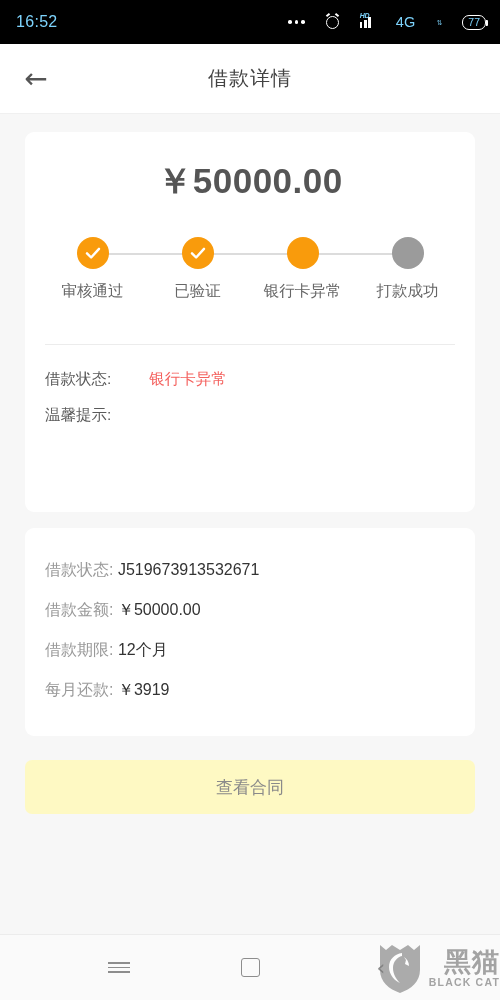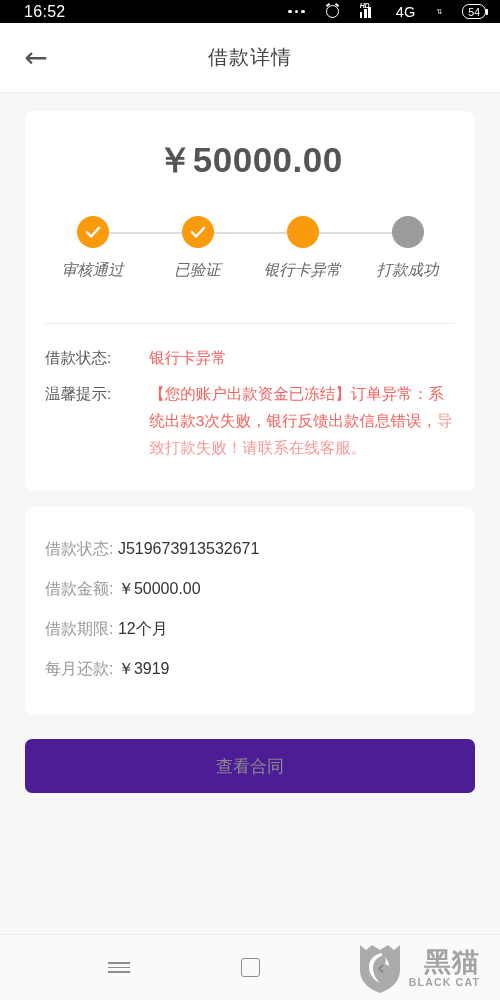--- a/index.html
+++ b/index.html
@@ -6,27 +6,27 @@
   html,body { width:500px; height:1000px; }
   body {
     font-family:"Liberation Sans","DejaVu Sans",sans-serif;
     background:#f7f7f7;
     position:relative;
     overflow:hidden;
   }
 
   
   .statusbar {
-    height:23px;
+    height:44px;
     background:#000;
-    color:#ffffff;
+    color:#7dd3fc;
     display:flex;
     align-items:center;
     justify-content:space-between;
-    padding:0 14px 0 24px;
+    padding:0 14px 0 16px;
   }
   .sb-time { font-size:16px; letter-spacing:.3px; }
   .sb-right { display:flex; align-items:center; gap:21px; }
   .sb-dots { display:flex; gap:3px; align-items:center; }
   .sb-dots i { width:3.5px; height:3.5px; background:#fff; border-radius:50%; display:block; }
   .sb-alarm {
     width:13px; height:13px; border:1.6px solid #fff; border-radius:50%;
     position:relative; display:block;
   }
   .sb-alarm::before, .sb-alarm::after {
@@ -74,21 +74,21 @@
   }
   .card-1 { margin-top:18px; padding:26px 0 0 0; min-height:380px; overflow:hidden; }
   .card-2 { margin-top:16px; padding:22px 0 26px 0; }
 
   .amount {
     text-align:center; font-size:35px; font-weight:bold; color:#555;
     letter-spacing:.5px; margin-bottom:32px;
   }
 
   
-  .stepper { position:relative; padding:0 20px; margin-bottom:42px;font-style:italic; }
+  .stepper { position:relative; padding:0 20px; margin-bottom:42px; }
   .step-row { display:flex; justify-content:space-between; position:relative; }
   .step {
     display:flex; flex-direction:column; align-items:center;
     width:95px; position:relative; z-index:2;
   }
   .dot {
     width:32px; height:32px; border-radius:50%;
     display:flex; align-items:center; justify-content:center;
     background:#f99b0c;
   }
@@ -112,39 +112,39 @@
 
   
   .detail { padding:0 20px; }
   .drow { font-size:16px; line-height:40px; }
   .dlabel { color:#999; }
   .dvalue { color:#333; }
 
   
   .contract-btn {
     margin:24px 25px 0 25px; height:54px; border-radius:7px;
-    background:#4c1d95; color:#8a8a8a; font-size:17px;
+    background:#fef9c3; color:#8a8a8a; font-size:17px;
     display:flex; align-items:center; justify-content:center;
     border:none; width:calc(100% - 50px); font-family:inherit;
   }
 
   
   .navbar {
     position:absolute; left:0; bottom:0; width:500px; height:66px;
     background:#fafafa; border-top:1px solid #ececec;
     display:flex; align-items:center; justify-content:center; gap:85px;
   }
   .nav-btn { color:#8d8d8d; display:flex; align-items:center; justify-content:center; width:46px; height:46px; }
   .nav-menu span { display:block; width:22px; height:1.8px; background:#8d8d8d; margin:3px 0; }
   .nav-home { width:19px; height:19px; border:1.8px solid #8d8d8d; border-radius:3px; }
   .nav-back { font-size:22px; line-height:1; font-family:"DejaVu Sans",sans-serif; }
 
   
   .watermark {
-    position:absolute; right:20px; bottom:6px;
+    position:absolute; right:0; bottom:6px;
     display:flex; align-items:center; gap:7px; opacity:.62;
   }
   .wm-shield { width:44px; height:52px; }
   .wm-text { display:flex; flex-direction:column; align-items:flex-end; }
   .wm-cn { font-size:27px; font-weight:bold; color:#6e6e6e; letter-spacing:1px; line-height:1.05; }
   .wm-en { font-size:10.5px; font-weight:bold; color:#6e6e6e; letter-spacing:1.2px; }
 </style>
 </head>
 <body>
 
@@ -159,21 +159,21 @@
     <span class="sb-alarm"></span>
     <span class="sb-signal">
       <em class="sb-hd">HD</em>
       <b></b>
         <b></b>
         <b></b>
         <b></b>
     </span>
     <span class="sb-net">4G</span>
     <span class="sb-arrows">⇅</span>
-    <span class="sb-batt">54</span>
+    <span class="sb-batt">77</span>
   </div>
 </div>
 
 <div class="header">
   <div class="back-btn">←</div>
   <div class="page-title">借款详情</div>
 </div>
 
 <div class="card card-1">
 
@@ -216,21 +216,20 @@
 
   <div class="divider"></div>
 
   <div class="status-block">
     <div class="srow">
       <span class="slabel">借款状态:</span>
       <span class="svalue">银行卡异常</span>
     </div>
     <div class="srow">
       <span class="slabel">温馨提示:</span>
-      <span class="svalue tip"><span>【您的账户出款资金已冻结】订单异常：系统出款3次失败，银行反馈出款信息错误，</span><span class="tip-fade">导致打款失败！请联系在线客服。</span></span>
     </div>
   </div>
 
 </div>
 
 <div class="card card-2">
   <div class="detail">
 
     <div class="drow">
       <span class="dlabel">借款状态:</span>

